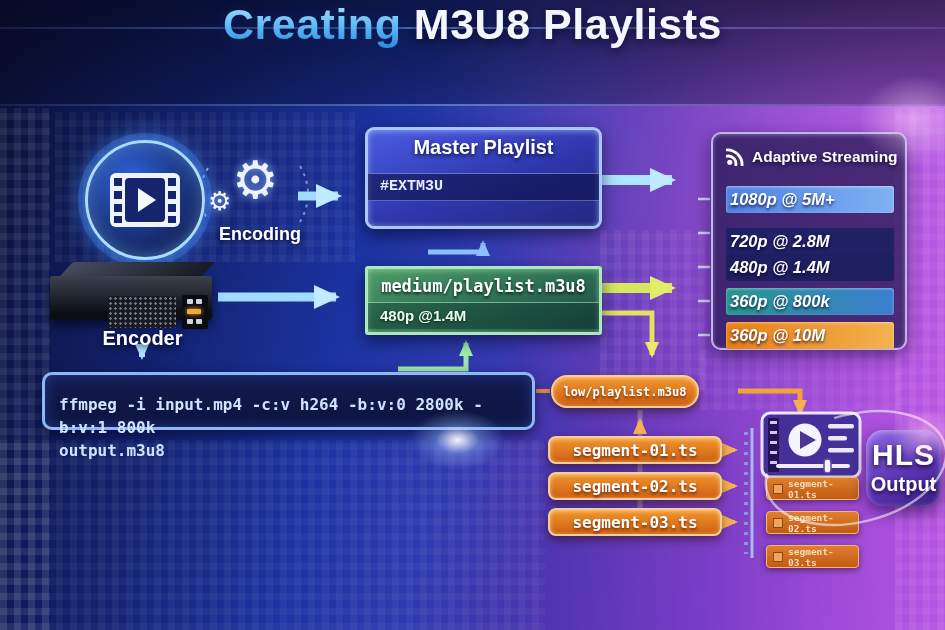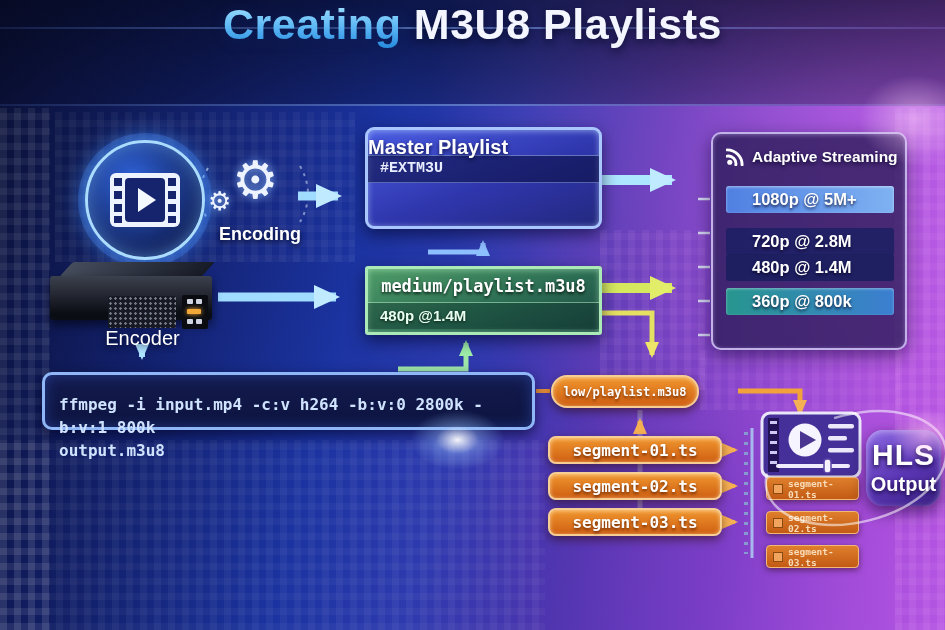--- a/index.html
+++ b/index.html
@@ -45,27 +45,27 @@
   .device .top{position:absolute;left:18px;top:0;width:142px;height:15px;
     background:linear-gradient(90deg,#454c5c,#171b26);transform:skewX(-42deg);border-radius:2px;}
   .device .front{position:absolute;left:2px;top:14px;width:162px;height:44px;border-radius:3px;
     background:linear-gradient(180deg,#3c414e,#0b0d14 85%);box-shadow:0 5px 10px rgba(0,0,10,0.6);}
   .device .vents{position:absolute;left:58px;top:20px;width:68px;height:32px;background-color:#171a22;
     background-image:radial-gradient(rgba(120,126,140,0.95) 1px, transparent 1.5px);background-size:5px 5px;border-radius:2px;}
   .device .panel{position:absolute;left:132px;top:19px;width:26px;height:34px;background:#0a0c12;border-radius:2px;}
   .device .led{position:absolute;left:5px;top:14px;width:14px;height:5px;background:#f2a838;border-radius:1px;box-shadow:0 0 5px #f2a838;}
   .device .btn{position:absolute;width:6px;height:5px;background:#cfd4e0;border-radius:1px;}
   .encoder-label{position:absolute;left:70px;top:327px;width:145px;text-align:center;z-index:10;
-    color:#ffffff;font-size:20px;font-weight:normal;text-shadow:0 2px 6px rgba(0,5,30,0.9);}
+    color:#ffffff;font-size:20px;font-weight:bold;text-shadow:0 2px 6px rgba(0,5,30,0.9);}
   
   .masterbox{position:absolute;left:365px;top:127px;width:231px;height:96px;z-index:10;
     border:3px solid #a9c6ff;border-radius:9px;overflow:hidden;
     background:linear-gradient(160deg,#4a5ce2 0%,#2f36ac 55%,#23287e 100%);
     box-shadow:0 6px 16px rgba(0,0,30,0.55),inset 0 1px 6px rgba(190,215,255,0.6);}
-  .masterbox .head{height:25px;line-height:34px;color:#ffffff;font-size:20px;font-weight:bold;
+  .masterbox .head{height:43px;line-height:34px;text-align:center;color:#ffffff;font-size:20px;font-weight:bold;
     text-shadow:0 2px 4px rgba(0,5,40,0.8);}
   .masterbox .row1{height:26px;line-height:26px;padding-left:12px;background:rgba(10,12,60,0.55);
     border-top:1px solid rgba(160,190,255,0.55);border-bottom:1px solid rgba(160,190,255,0.45);
     color:#e8edff;font-family:Liberation Mono, monospace;font-weight:bold;font-size:15px;}
   .masterbox .row2{height:30px;line-height:31px;padding-left:22px;color:#ffffff;
     font-family:"DejaVu Sans Mono",monospace;font-weight:bold;font-size:16px;text-shadow:0 2px 3px rgba(0,5,40,0.8);}
   .mediumbox{position:absolute;left:365px;top:266px;width:231px;height:63px;z-index:10;
     border:3px solid #abe9b6;border-radius:3px;overflow:hidden;
     background:linear-gradient(160deg,#4f9c68 0%,#2c6e54 55%,#1d4a42 100%);
     box-shadow:0 6px 16px rgba(0,0,30,0.55),inset 0 1px 6px rgba(200,255,210,0.5);}
@@ -78,22 +78,22 @@
     border:3px solid #8fb6f6;border-radius:10px;background:linear-gradient(180deg,#131b4e,#0d1440);
     box-shadow:0 5px 14px rgba(0,0,30,0.6),inset 0 0 14px rgba(60,100,220,0.4);
     padding:18px 14px;color:#cfe3ff;font-family:"DejaVu Sans Mono",monospace;font-weight:bold;font-size:16px;line-height:1.45;}
   
   .adaptive{position:absolute;left:711px;top:132px;width:196px;height:218px;z-index:10;box-sizing:border-box;
     border:2px solid #c2b2ea;border-radius:10px;background:rgba(44,28,88,0.78);
     box-shadow:0 6px 18px rgba(10,0,40,0.5),inset 0 1px 4px rgba(220,200,255,0.4);}
   .adaptive .head{position:absolute;left:13px;top:13px;display:flex;align-items:center;gap:7px;
     color:#ffffff;font-size:15.5px;font-weight:bold;text-shadow:0 2px 4px rgba(10,0,40,0.8);}
   .arow{position:absolute;left:13px;width:168px;height:27px;line-height:27px;border-radius:3px;
-    padding-left:26px;box-sizing:border-box;color:#ffffff;font-size:16.5px;font-weight:bold;
-    text-shadow:0 2px 3px rgba(10,5,40,0.75);}
+    padding-left:4px;box-sizing:border-box;color:#ffffff;font-size:16.5px;font-weight:bold;
+    text-shadow:0 2px 3px rgba(10,5,40,0.75);font-style:italic;}
   .arow.r0{top:52px;background:linear-gradient(90deg,#4f80e2,#7fb2f2);box-shadow:inset 0 1px 3px rgba(255,255,255,0.5);}
   .arow.r1{top:94px;background:rgba(28,32,100,0.85);}
   .arow.r2{top:120px;background:rgba(24,30,94,0.85);}
   .arow.r3{top:154px;background:linear-gradient(90deg,#27968e,#3c7ed2);box-shadow:inset 0 1px 3px rgba(255,255,255,0.4);}
   .arow.r4{top:188px;background:linear-gradient(90deg,#e87d16,#f2b34e);box-shadow:inset 0 1px 3px rgba(255,255,255,0.45);}
   
   .obox{position:absolute;z-index:10;border-radius:8px;box-sizing:border-box;text-align:center;
     border:2.5px solid #f6cd92;background:linear-gradient(180deg,#f0962e,#cf5f12);
     box-shadow:0 4px 10px rgba(40,10,0,0.5),inset 0 1px 4px rgba(255,230,180,0.7);
     color:#ffffff;font-weight:bold;font-family:"DejaVu Sans Mono",monospace;
@@ -196,20 +196,21 @@
         <circle cx="3.4" cy="13.6" r="2.3" fill="#ffffff"></circle>
         <path d="M1 8.2 a6.8 6.8 0 0 1 7.8 7.8" stroke="#ffffff" stroke-width="2.6" fill="none" stroke-linecap="round"></path>
         <path d="M1 2.6 a13.4 13.4 0 0 1 13.4 13.4" stroke="#ffffff" stroke-width="2.6" fill="none" stroke-linecap="round"></path>
       </svg>
       <span>Adaptive Streaming</span>
     </div>
     <div class="arow r0">1080p @ 5M+</div>
     <div class="arow r1">720p @ 2.8M</div>
     <div class="arow r2">480p @ 1.4M</div>
     <div class="arow r3">360p @ 800k</div>
+    <div class="arow r4">360p @ 10M</div>
   </div>
 
   <div class="obox lowbox">low/playlist.m3u8</div>
   <div class="obox seg" style="top:436px">segment-01.ts</div>
   <div class="obox seg" style="top:472px">segment-02.ts</div>
   <div class="obox seg" style="top:508px">segment-03.ts</div>
 
   <div class="player">
     <svg width="102" height="68" viewBox="0 0 102 68">
       <rect x="2" y="2" width="98" height="64" rx="8" fill="#45309a" stroke="#eae6fa" stroke-width="3"></rect>

